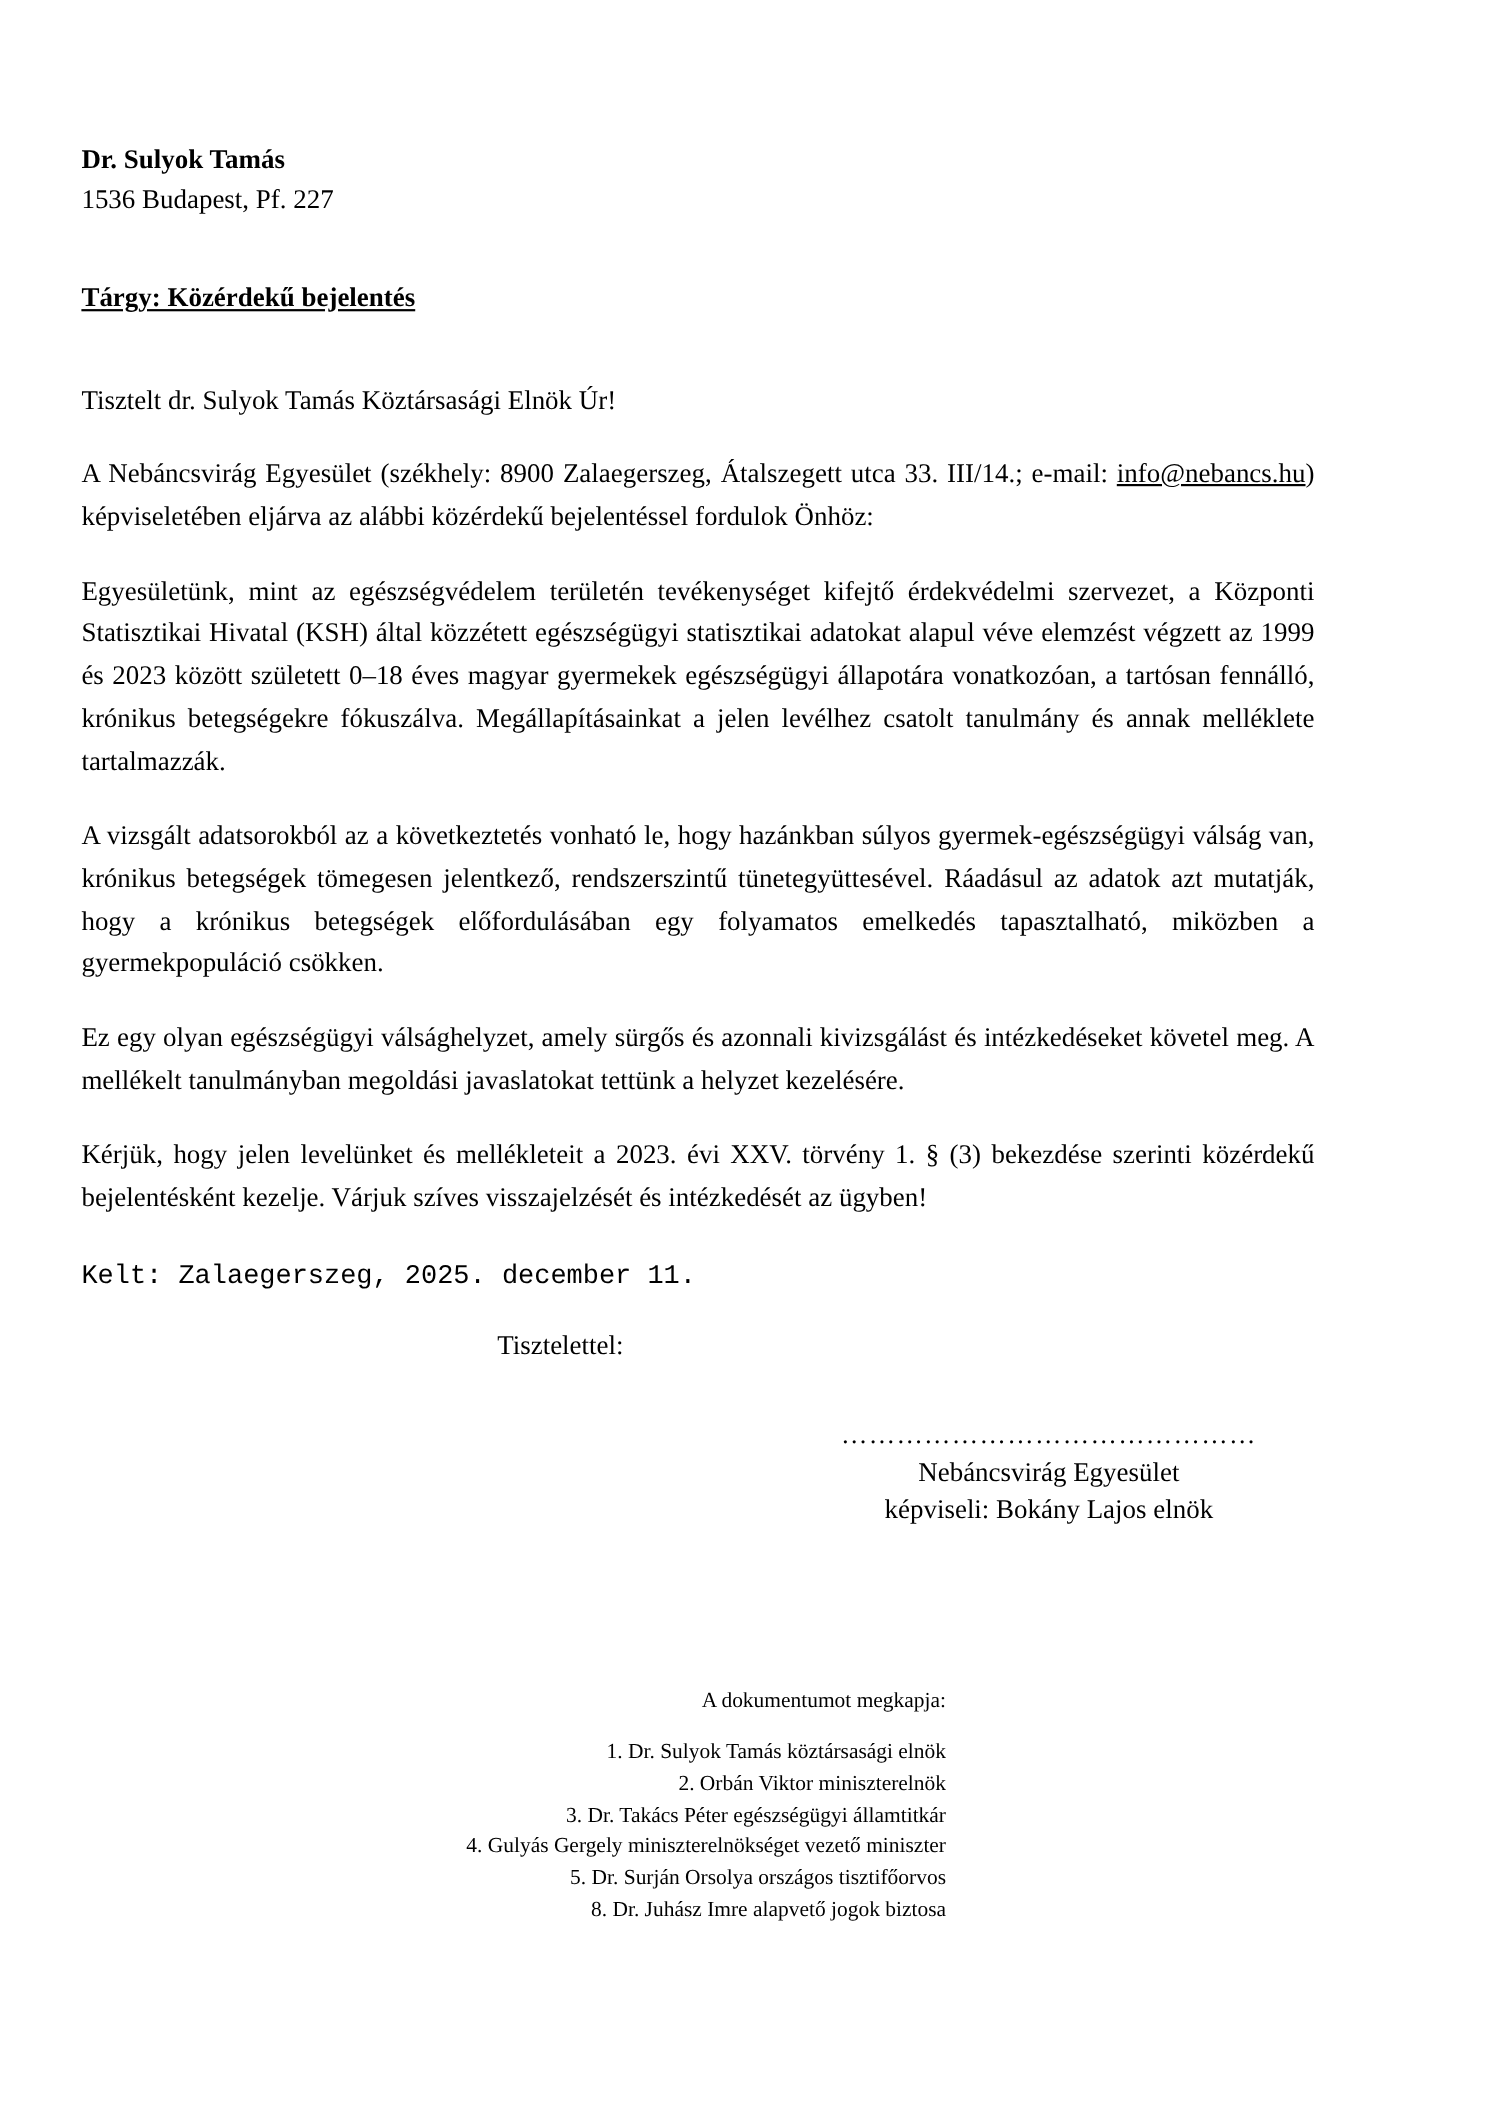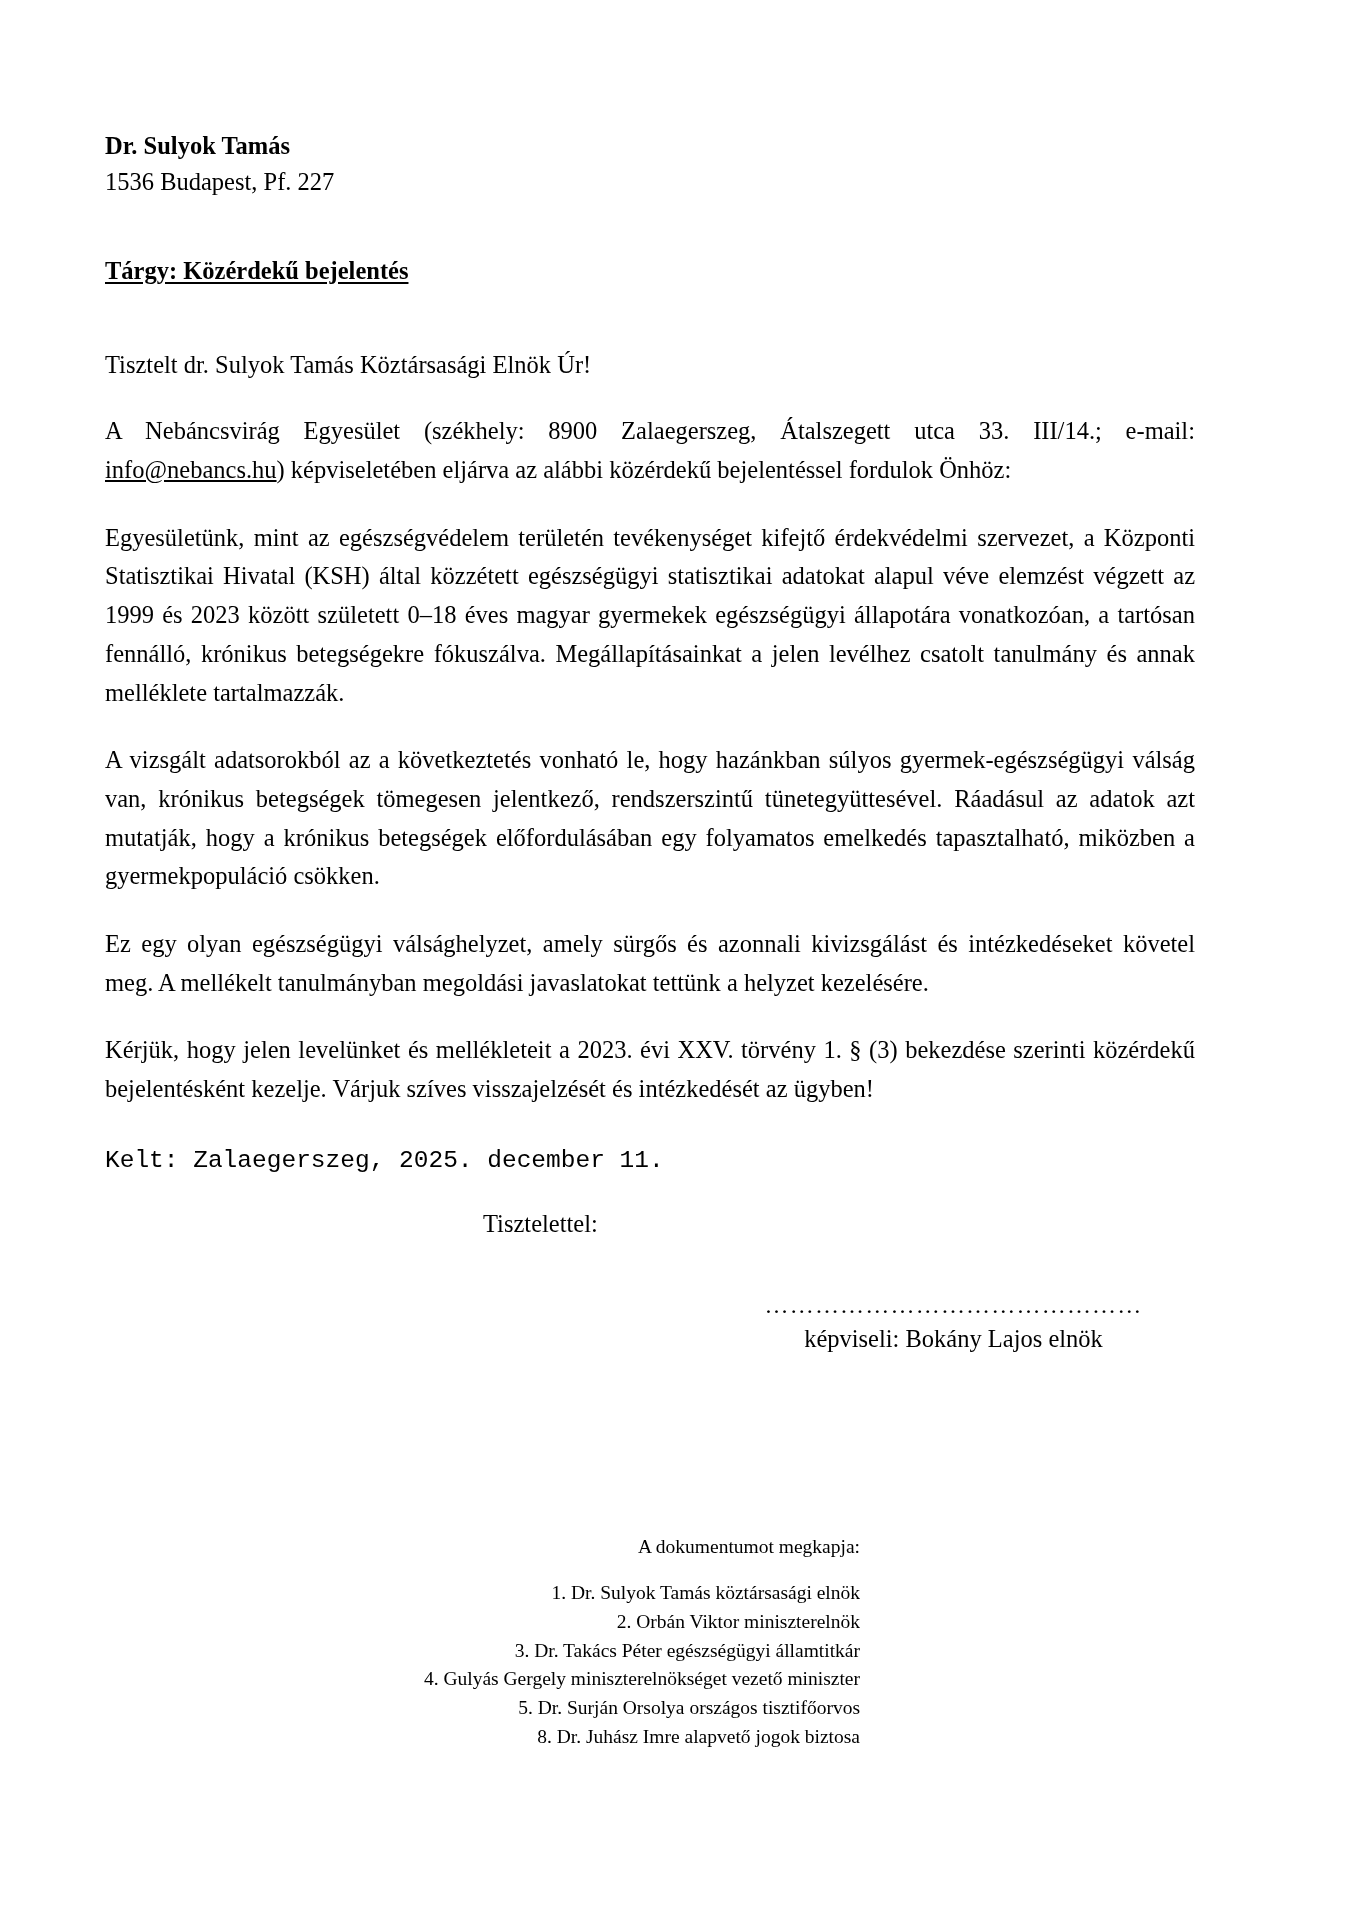--- a/index.html
+++ b/index.html
@@ -13,21 +13,21 @@
     font-family: "Liberation Serif", "DejaVu Serif", serif;
     color: #000000;
     -webkit-font-smoothing: antialiased;
   }
 
   .page {
     position: relative;
     width: 1358px;
     height: 1920px;
     box-sizing: border-box;
-    padding: 128px 163px 0 105px;
+    padding: 128px 163px 0 74px;
     background: #ffffff;
   }
 
   .addressee {
     font-size: 24.5px;
     line-height: 1.46;
   }
   .addressee .name {
     font-weight: bold;
   }
@@ -136,20 +136,21 @@
   <p class="body-par">Ez egy olyan egészségügyi válsághelyzet, amely sürgős és azonnali kivizsgálást és intézkedéseket követel meg. A mellékelt tanulmányban megoldási javaslatokat tettünk a helyzet kezelésére.</p>
 
   <p class="body-par">Kérjük, hogy jelen levelünket és mellékleteit a 2023. évi XXV. törvény 1. § (3) bekezdése szerinti közérdekű bejelentésként kezelje. Várjuk szíves visszajelzését és intézkedését az ügyben!</p>
 
   <div class="dateline">Kelt: Zalaegerszeg, 2025. december 11.</div>
 
   <div class="regards">Tisztelettel:</div>
 
   <div class="signature-block">
     <div class="sig-dots">………………………………………</div>
+    <div>Nebáncsvirág Egyesület</div>
     <div>képviseli: Bokány Lajos elnök</div>
   </div>
 
   <div class="recipients">
     <div class="recipients-title">A dokumentumot megkapja:</div>
     <ol>
       <li>1. Dr. Sulyok Tamás köztársasági elnök</li>
       <li>2. Orbán Viktor miniszterelnök</li>
       <li>3. Dr. Takács Péter egészségügyi államtitkár</li>
       <li>4. Gulyás Gergely miniszterelnökséget vezető miniszter</li>

